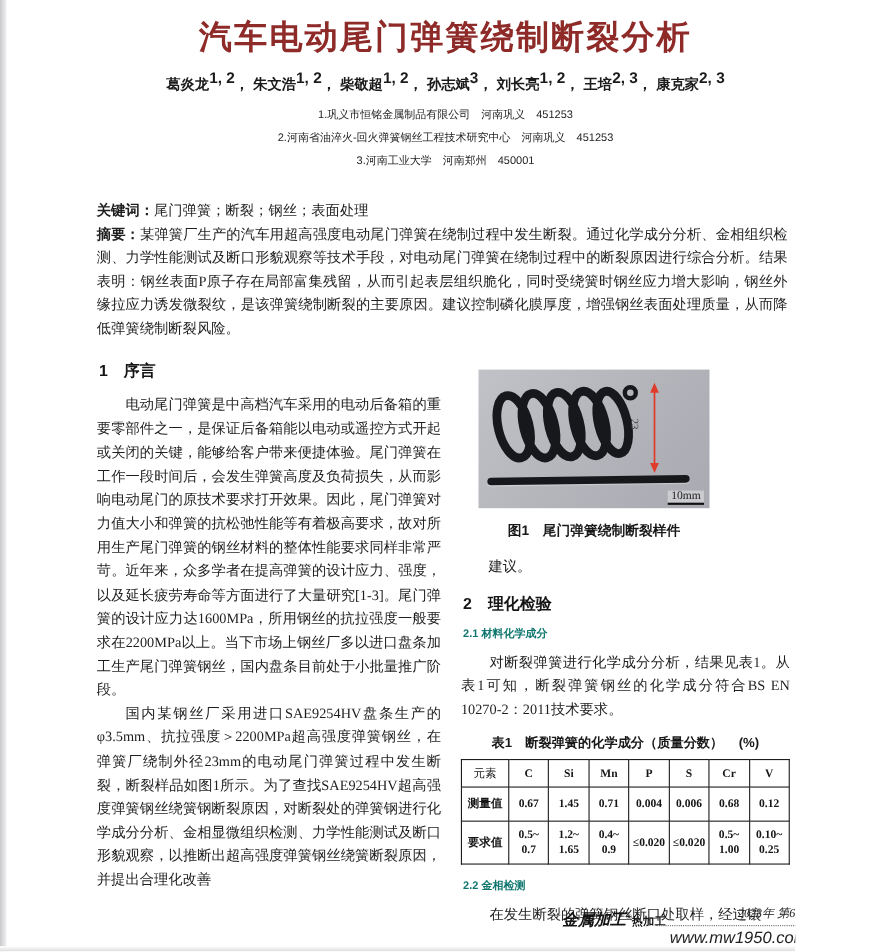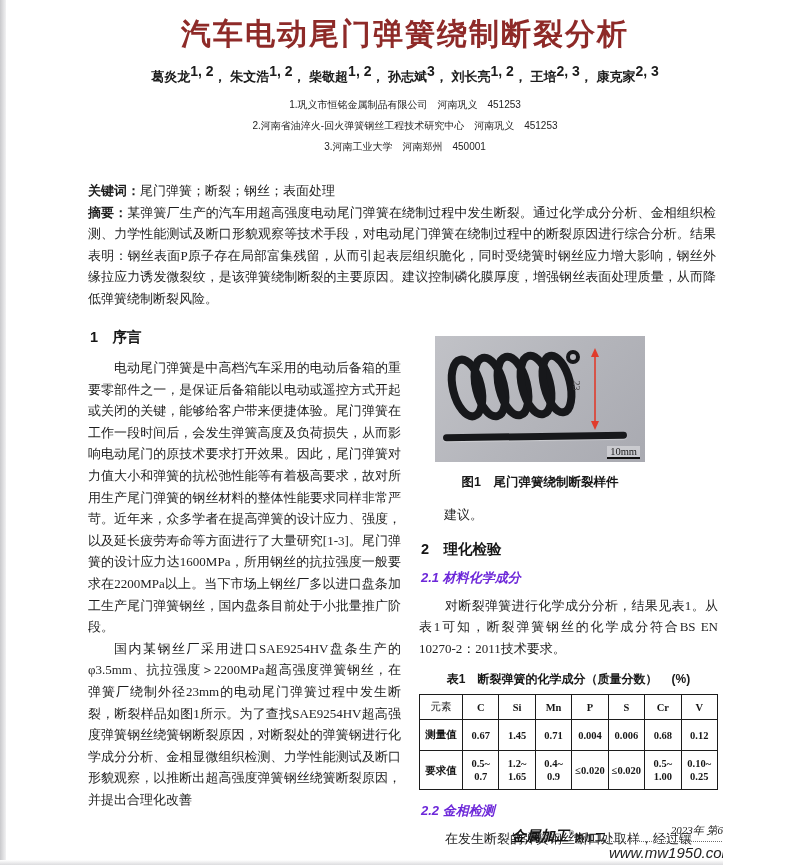--- a/index.html
+++ b/index.html
@@ -45,21 +45,21 @@
 
   .col-left  { position:absolute; left:88px;  top:322px; width:313px; }
   .col-right { position:absolute; left:419px; top:330px; width:299px; }
 
   .h-sec {
     font-family:"Liberation Sans","DejaVu Sans",sans-serif;
     font-size:14.5px; font-weight:bold; color:#151515; margin:6px 0 10px 2px;
   }
   .h-sub {
     font-family:"Liberation Sans","DejaVu Sans",sans-serif;
-    font-size:13px; font-weight:bold; color:#6d28d9; margin:10px 0 8px 2px;font-style:italic;
+    font-size:10px; font-weight:bold; color:#0f766e; margin:10px 0 8px 2px;
   }
   .para {
     font-size:13px; line-height:21.6px; text-align:justify;
     text-indent:2em; margin:0 0 0 0; color:#1e1e1e;
   }
   .para.noindent { text-indent:0;margin-left:25px; }
 
   
   .figwrap { margin:6px 0 0 16px; width:210px; }
   .photo {

